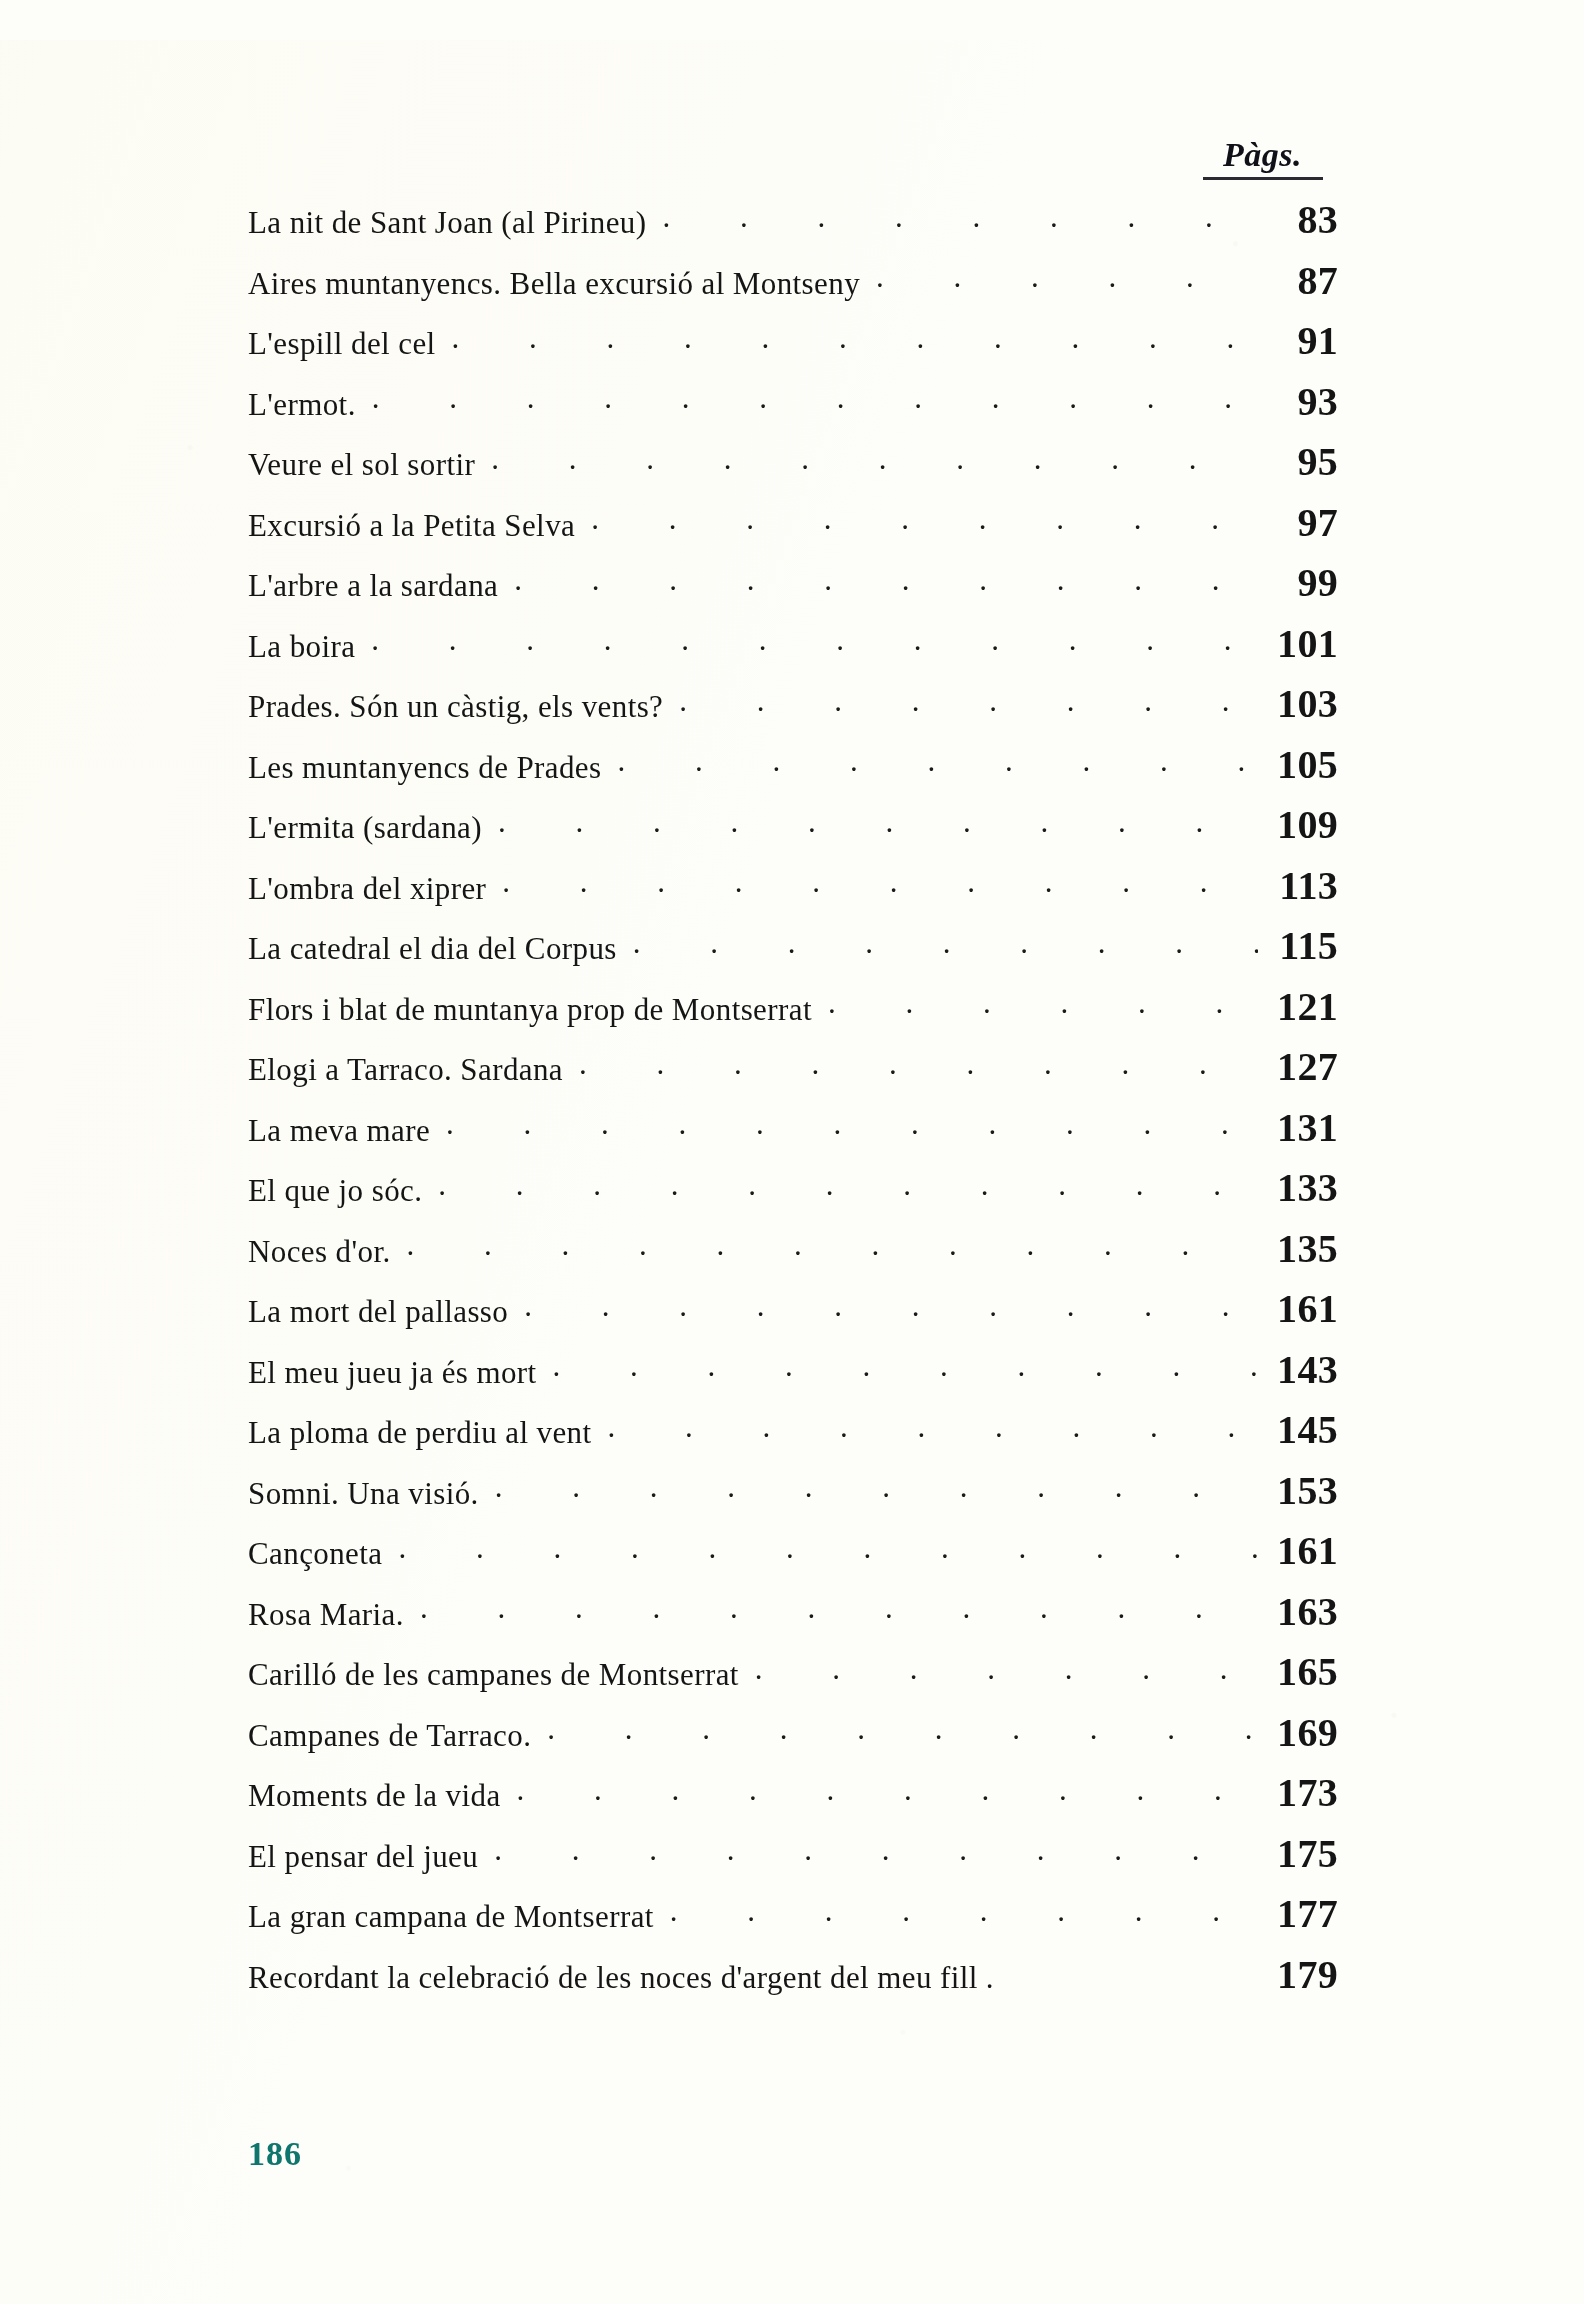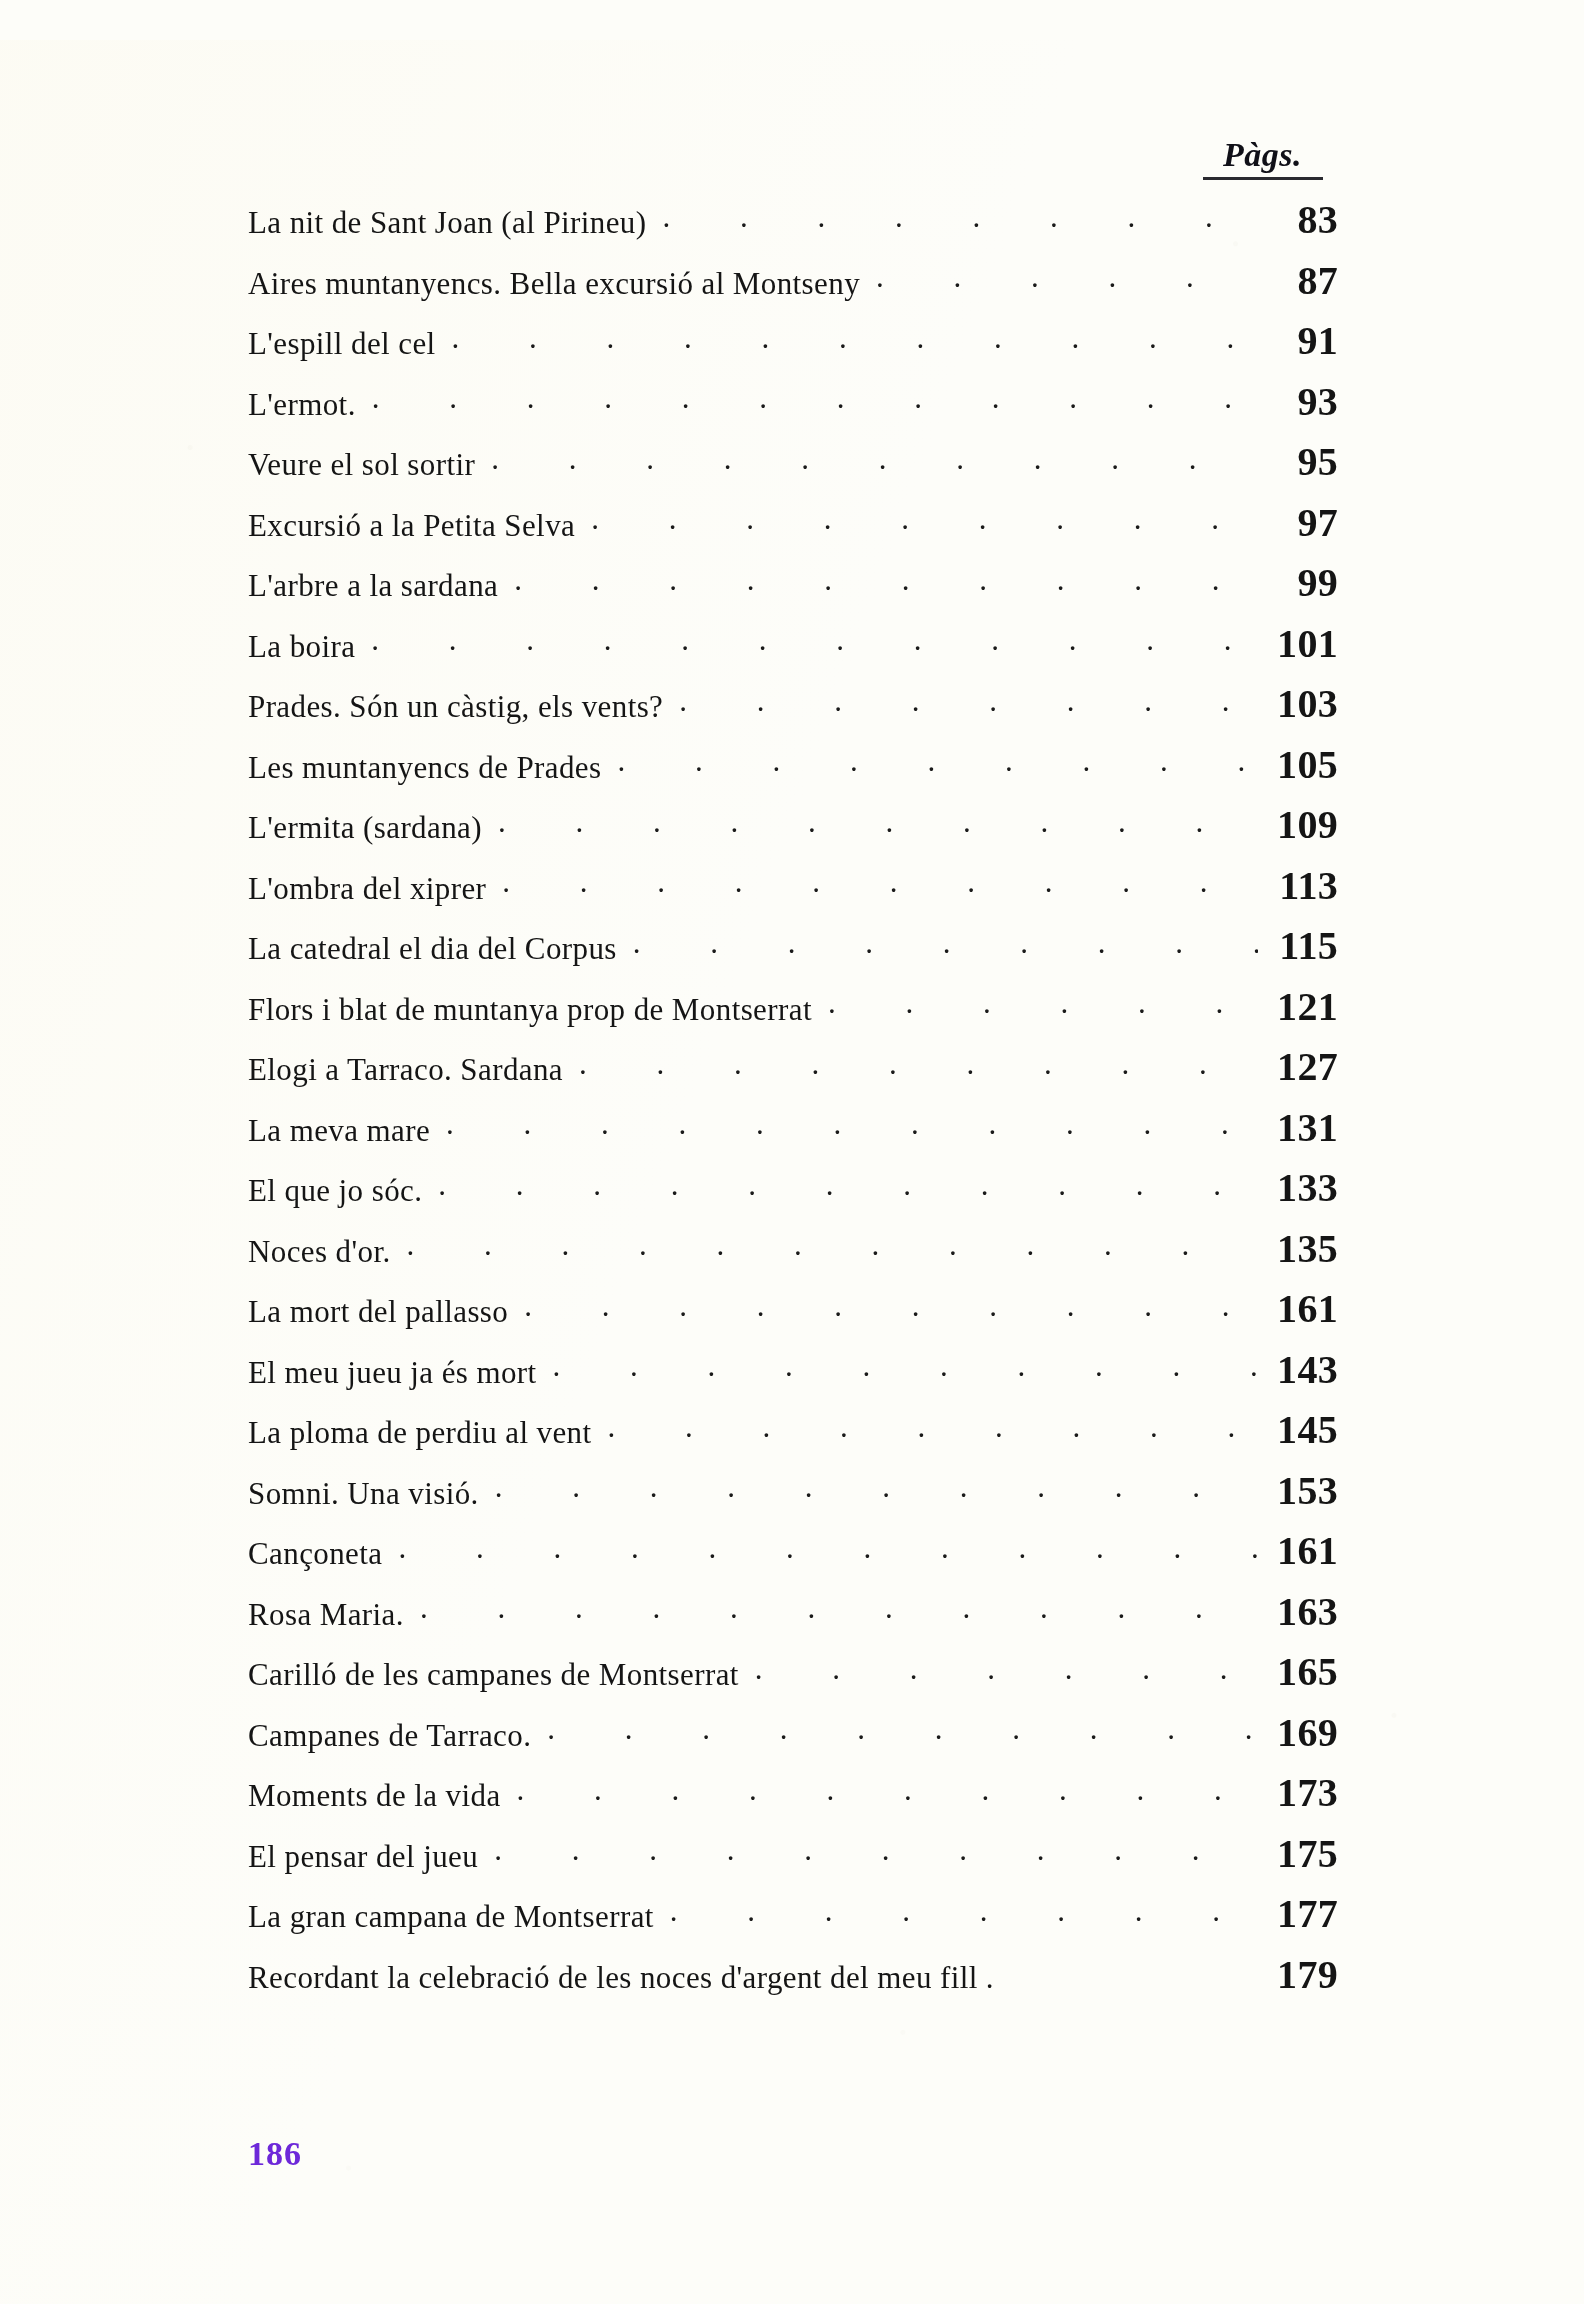--- a/index.html
+++ b/index.html
@@ -110,21 +110,21 @@
   .toc-entry.no-leader .toc-leader::before { content: ""; }
 
   
   .folio {
     position: absolute;
     left: 248px;
     top: 2095px;
     font-size: 34px;
     font-weight: 700;
     letter-spacing: 1px;
-    color: #6d28d9;
+    color: #0f766e;
     font-family: Liberation Serif, serif;
   }
 </style>
 </head>
 <body>
 
 <div class="page">
 
   <div class="paper-grain"></div>
 

